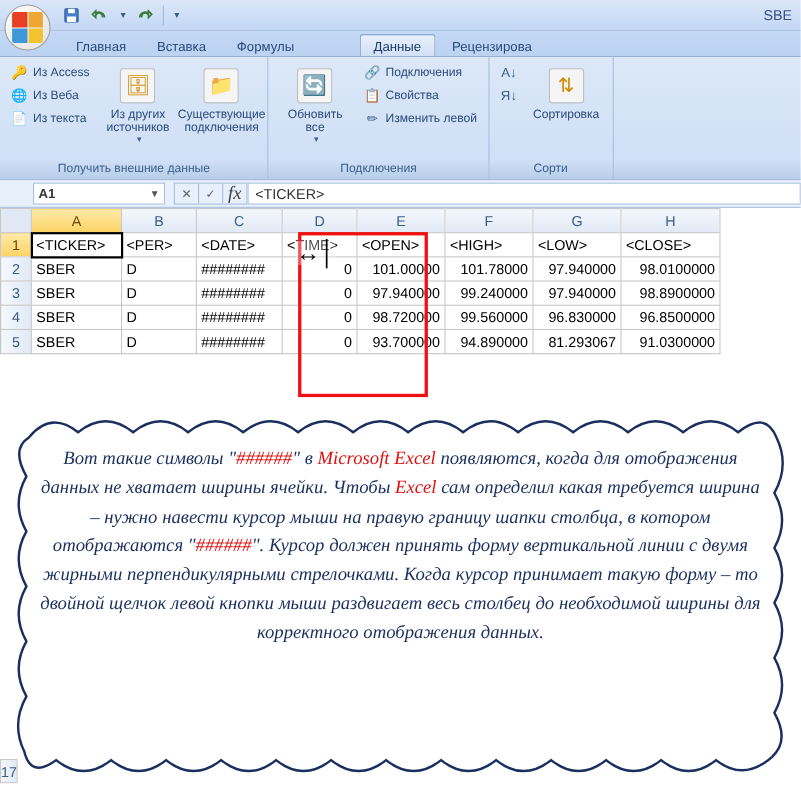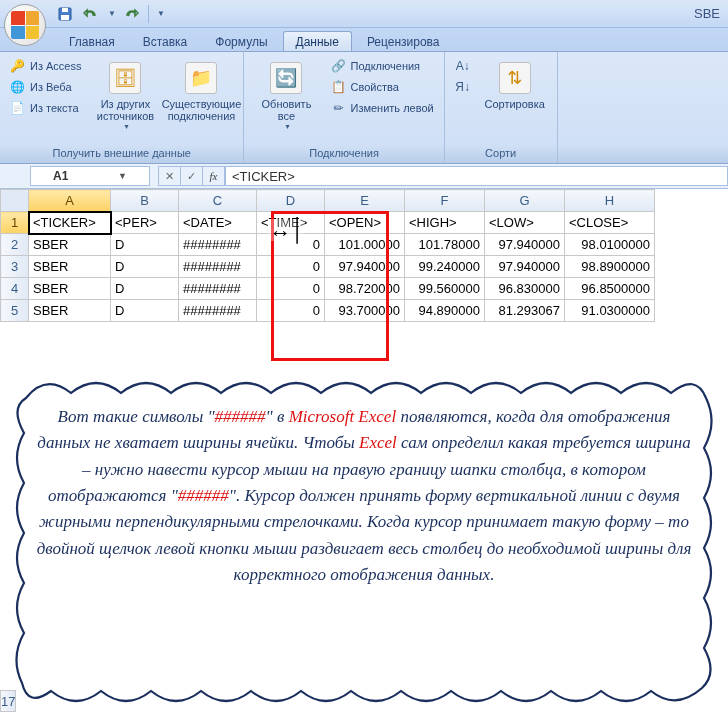--- a/index.html
+++ b/index.html
@@ -76,20 +76,21 @@
     font-size: 12px;
     cursor: pointer;
     border: 1px solid transparent;
     border-bottom: none;
     border-radius: 3px 3px 0 0;
   }
   .tab.active {
     background: linear-gradient(to bottom, #e8f0fb, #d0e0f4);
     border-color: #8aa8cf;
     color: #1a3a6b;
+    margin-left: 44px;
   }
   .ribbon {
     height: 112px;
     background: linear-gradient(to bottom, #dce8f9, #cfdff5 85%, #b7cdea);
     border-bottom: 1px solid #8aa8cf;
     display: flex;
   }
   .ribbon-group {
     border-right: 1px solid #a8c0e0;
     padding: 4px 6px 2px;
@@ -153,21 +154,21 @@
     align-items: center;
   }
   .namebox {
     width: 120px;
     margin-left: 30px;
     height: 20px;
     background: #fff;
     border: 1px solid #a8c0e0;
     display: flex;
     align-items: center;
-    padding: 0 22px;
+    padding: 0 4px;
     font-weight: bold;
     color: #333;
     justify-content: space-between;
   }
   .namebox .dd { font-size:9px; color:#555;}
   .fx-wrap {
     display: flex; align-items: center;
     margin-left: 8px;
     flex: 1;
   }
@@ -179,21 +180,21 @@
     background: #e8f0fb;
   }
   .fx-btn {
     width: 22px;
     display: flex; align-items: center; justify-content: center;
     border-right: 1px solid #a8c0e0;
     font-size: 11px;
     color: #666;
     cursor: pointer;
   }
-  .fx-label { font-style: italic; color: #404040; font-family: "Times New Roman", serif; font-size: 11px; }
+  .fx-label { font-style: italic; color: #404040; font-family: "Times New Roman", serif; font-size: 17px; }
   .formula-input {
     flex: 1;
     height: 20px;
     border: 1px solid #a8c0e0;
     background: #fff;
     padding: 0 6px;
     font-size: 13px;
     color: #333;
     display: flex; align-items: center;
   }

